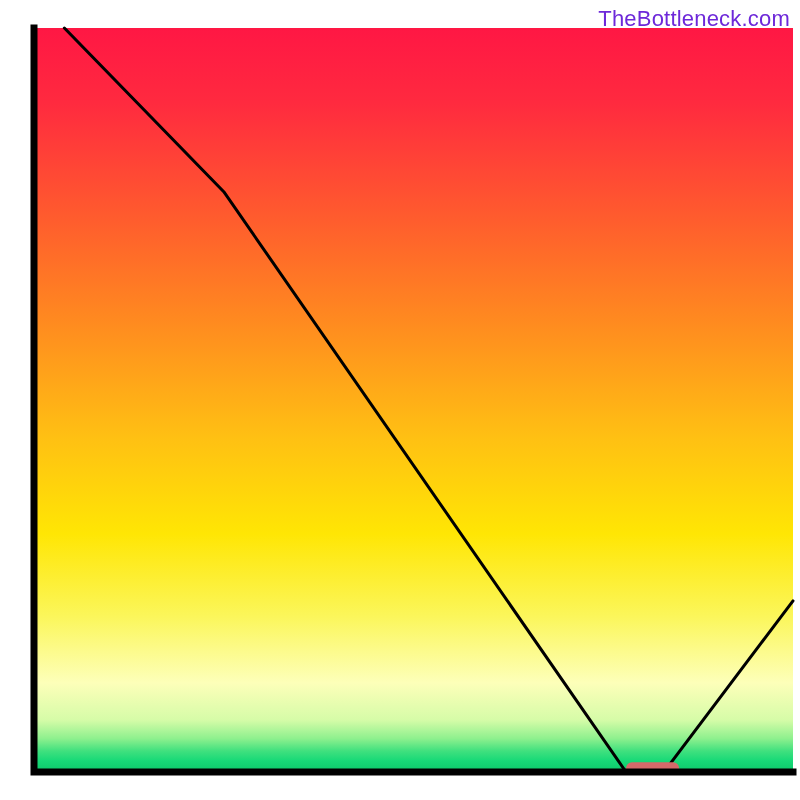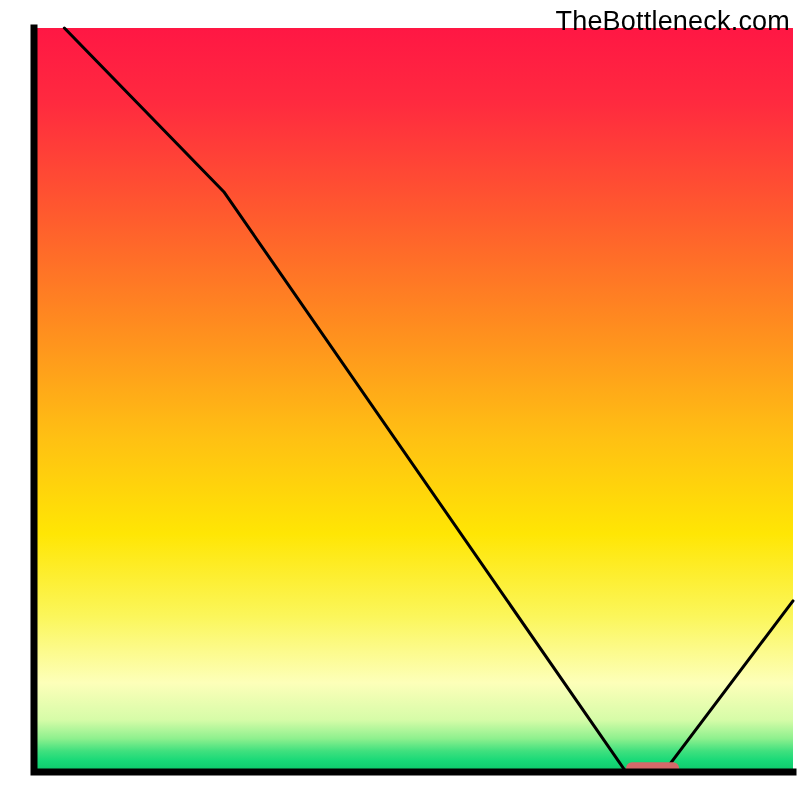--- a/index.html
+++ b/index.html
@@ -13,22 +13,22 @@
   }
   .chart-container {
     position: relative;
     width: 800px;
     height: 800px;
   }
   .watermark {
     position: absolute;
     top: 6px;
     right: 10px;
-    font-size: 27px;
-    color: #000000;
+    font-size: 22px;
+    color: #6d28d9;
     font-weight: 400;
     letter-spacing: 0.2px;
     z-index: 20;
   }
   svg.plot {
     position: absolute;
     top: 0;
     left: 0;
     width: 800px;
     height: 800px;

